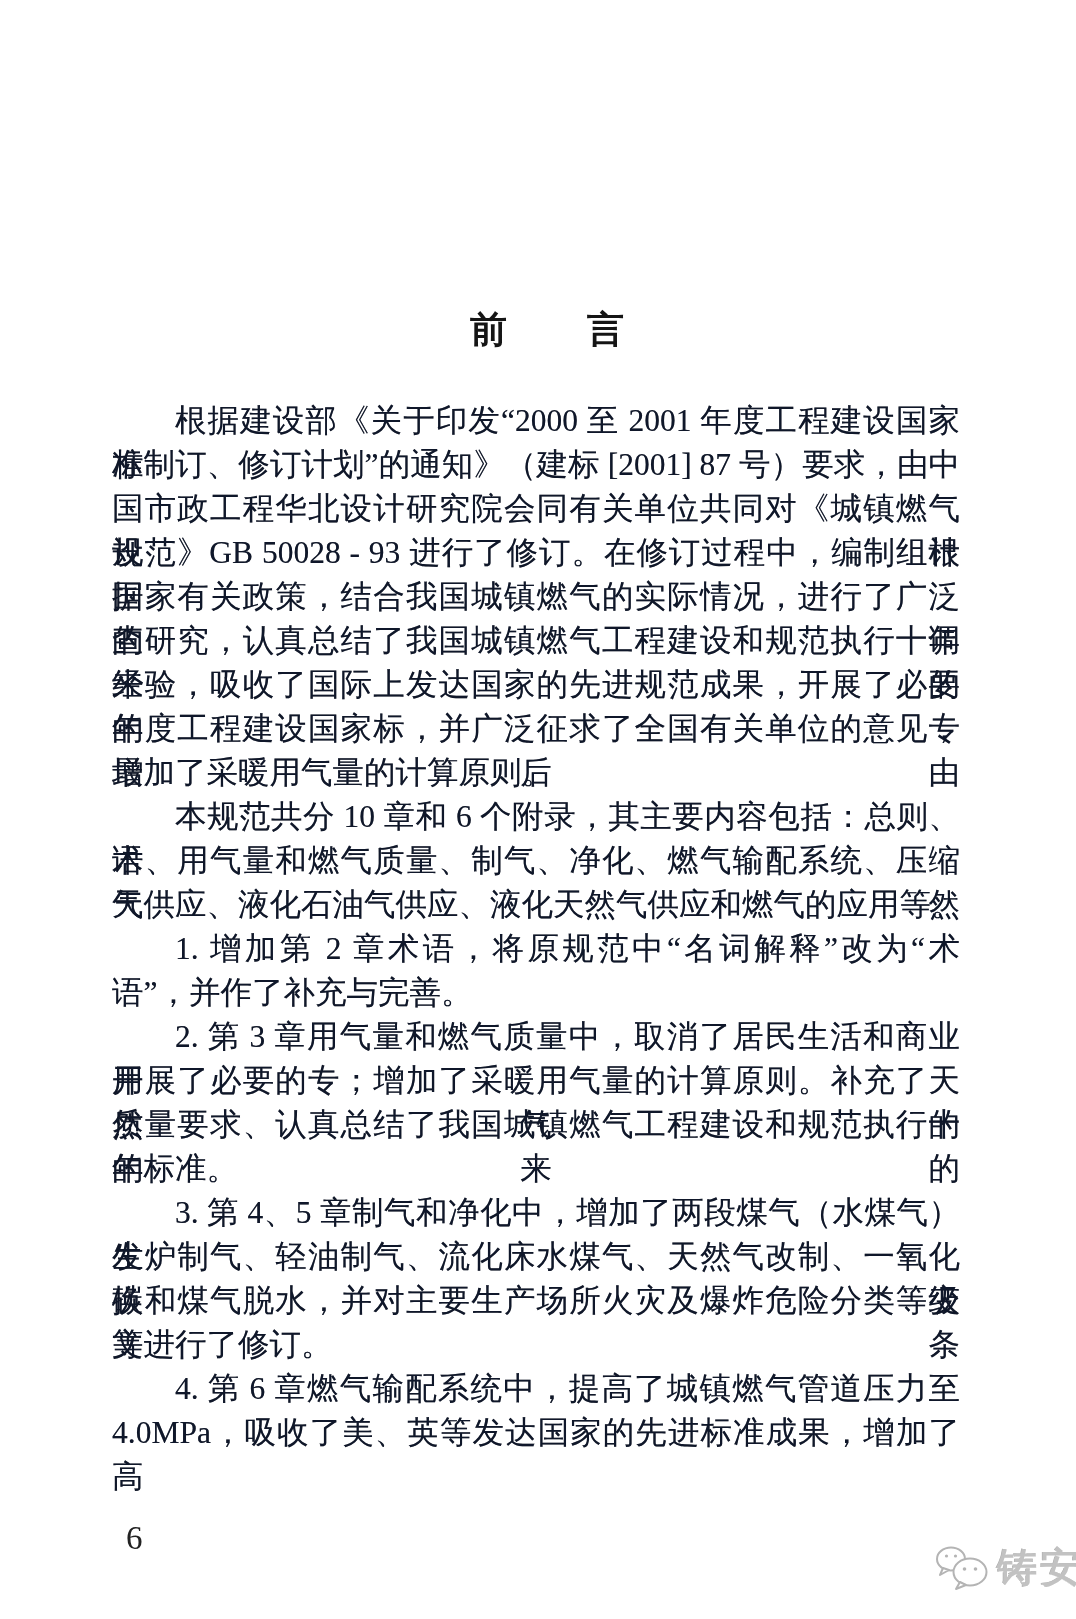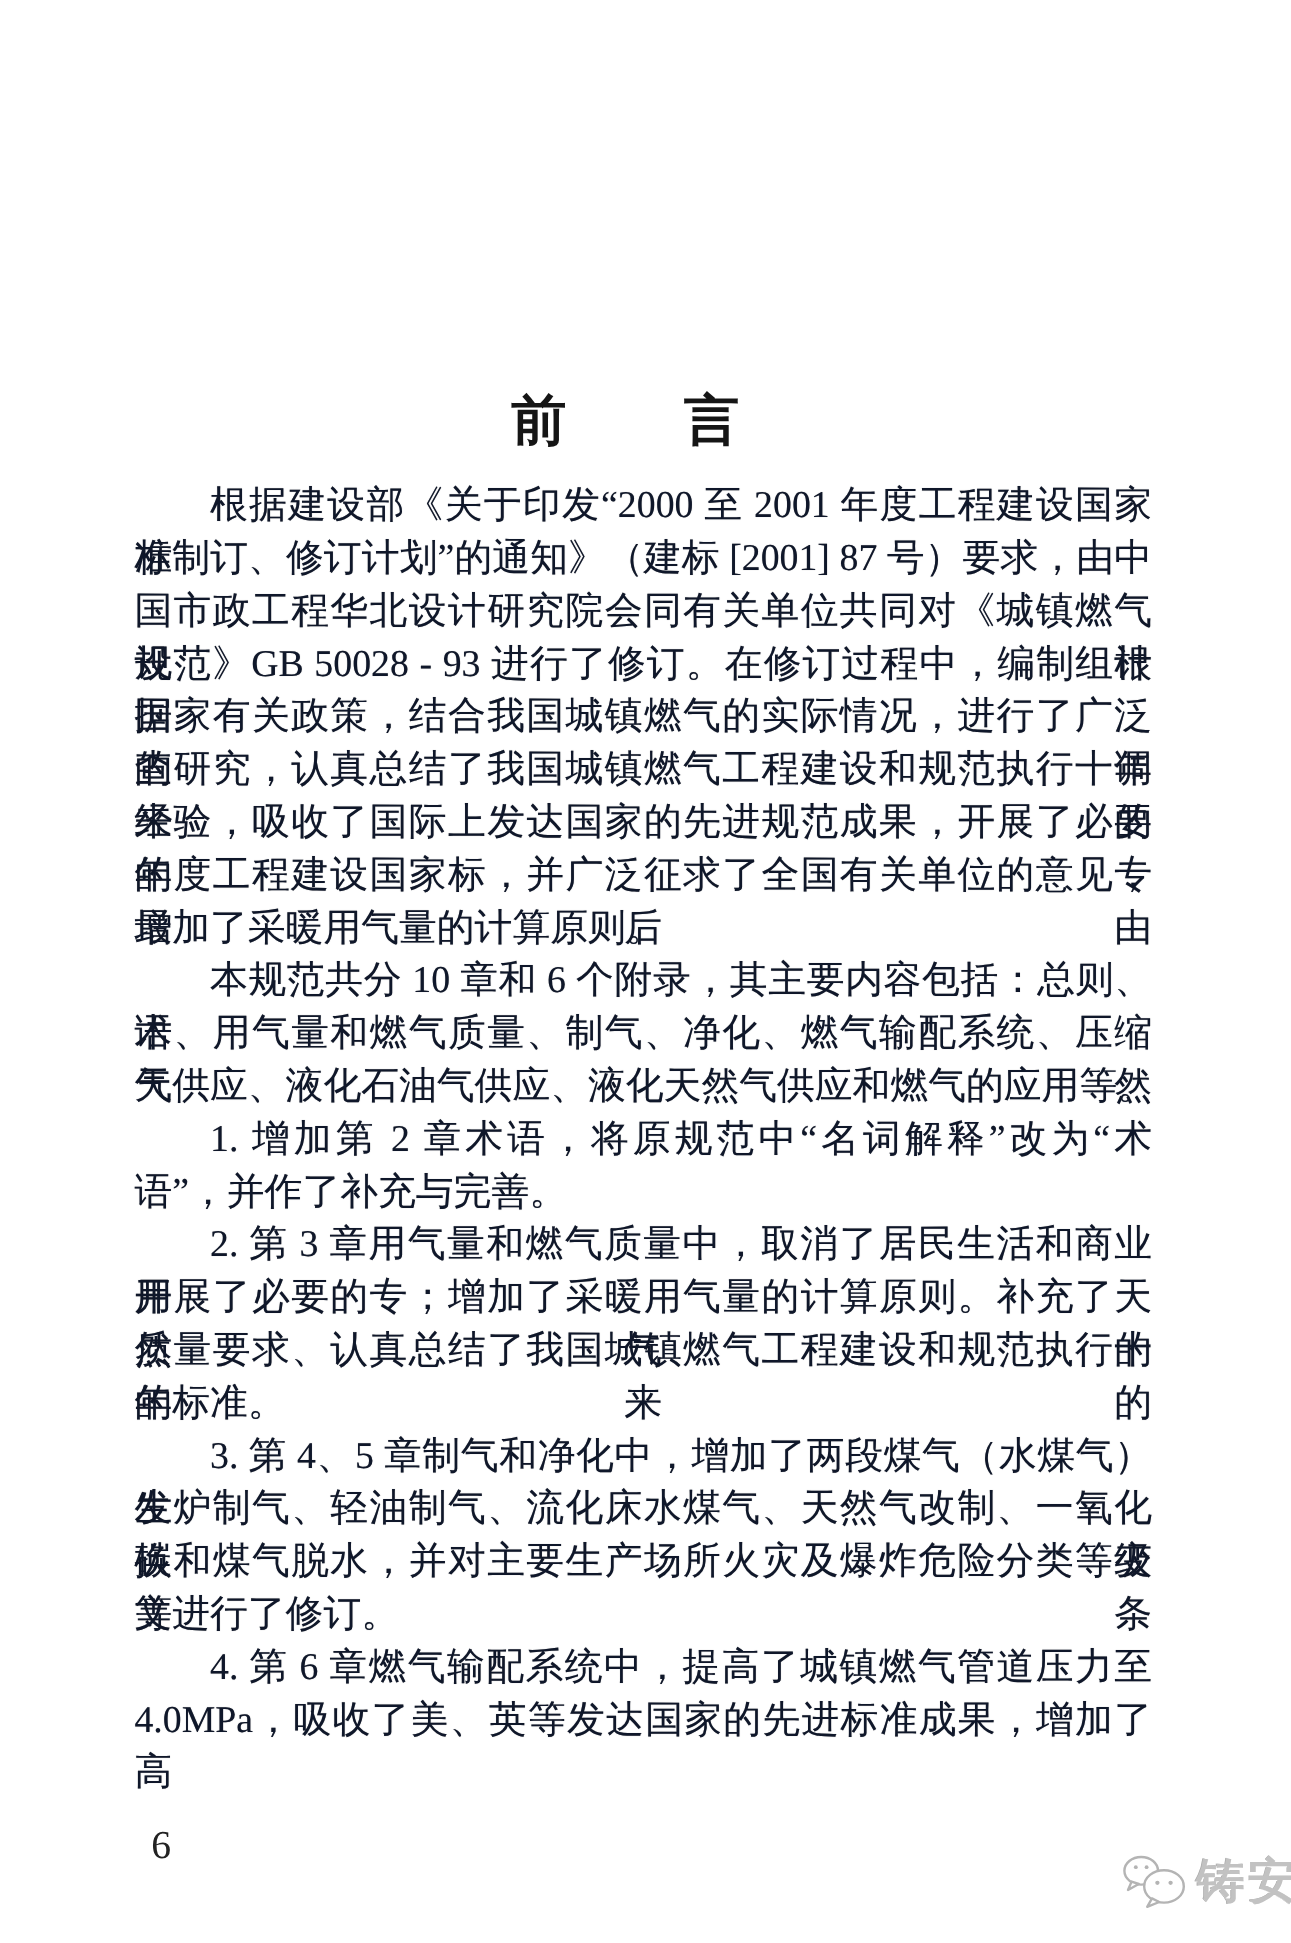--- a/index.html
+++ b/index.html
@@ -10,31 +10,30 @@
   .page {
     position: relative;
     width: 1076px;
     height: 1619px;
     background: #ffffff;
     overflow: hidden;
     font-family: "Liberation Serif", "DejaVu Serif", serif;
   }
   .doc-title {
     position: absolute;
-    left: 98px;
+    left: 124px;
     top: 303px;
     width: 848px;
     text-align: center;
-    font-size: 46px;
+    font-size: 37px;
     line-height: 54px;
     font-weight: bold;
     color: #151515;
     letter-spacing: 2px;
     white-space: pre;
-    margin-top: 21px;
   }
   .body-text {
     position: absolute;
     left: 112px;
     top: 399px;
     width: 848px;
     font-size: 31.5px;
     color: #0f172a;
     text-shadow: 0 0 0.6px rgba(30,30,30,0.55);
   }

